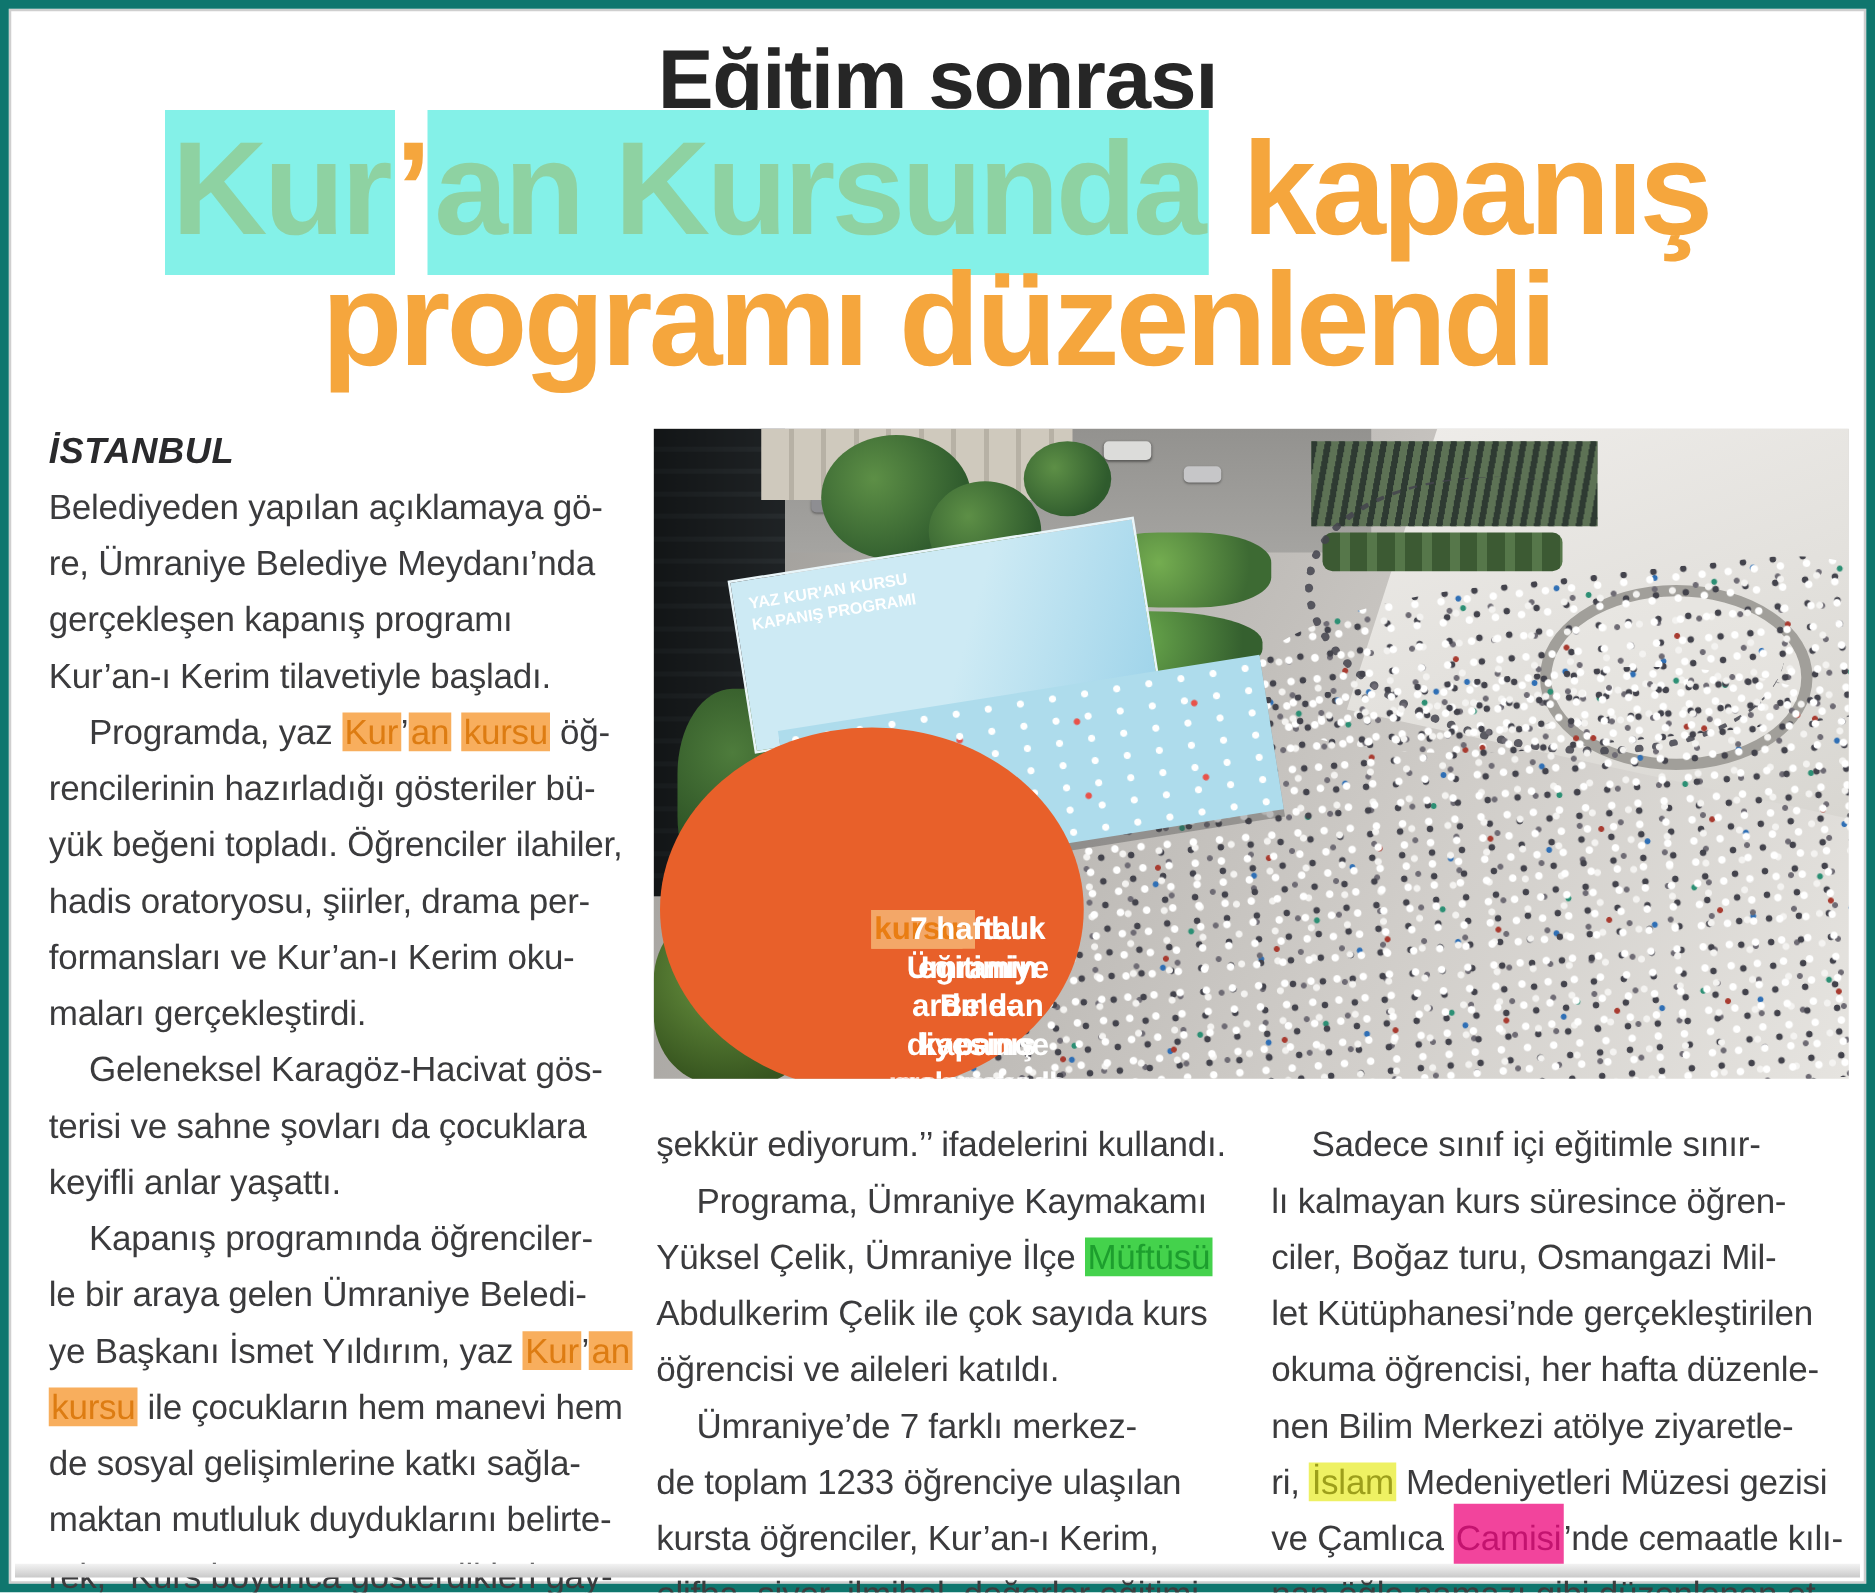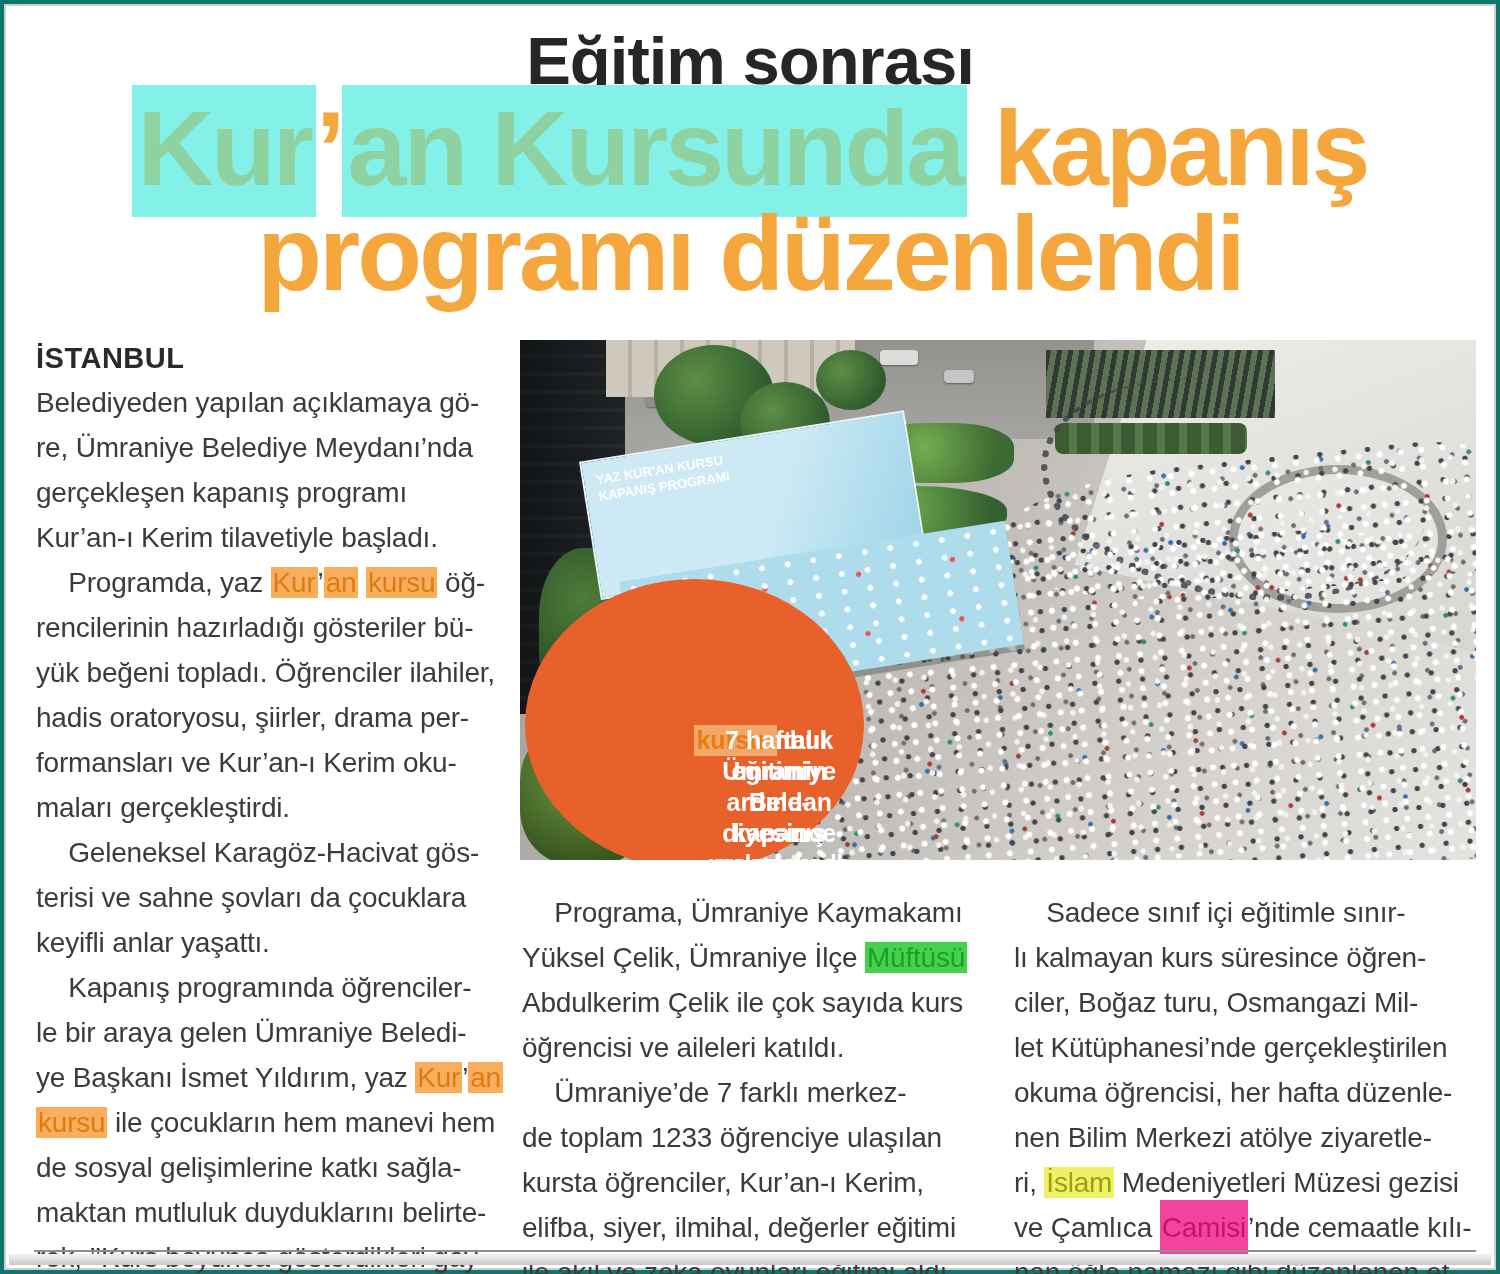--- a/index.html
+++ b/index.html
@@ -1,30 +1,30 @@
 <!DOCTYPE html>
 <html><head>
 <meta charset="utf-8">
 <style>
   html,body{margin:0;padding:0;}
   body{width:1500px;height:1274px;position:relative;background:#ffffff;
        font-family:"Liberation Sans","DejaVu Sans",sans-serif;overflow:hidden;}
-  .page{position:absolute;inset:0;border:4px solid #0f766e;box-sizing:border-box;
+  .page{position:absolute;inset:0;border:7px solid #0f766e;box-sizing:border-box;
         background:#ffffff;box-shadow:inset 0 0 0 2px #cfcfcf;}
 
   
   .masthead{position:absolute;top:22px;left:0;right:0;text-align:center;font-weight:bold;}
   .hl1{font-size:67px;color:#262626;letter-spacing:-1px;line-height:1.05;}
   .hl-big{font-size:106px;letter-spacing:-3px;line-height:0.99;white-space:nowrap;}
   .seg-orange{color:#f5a63d;}
   .seg-gc{color:#8ed2a2;background:#84f1e8;padding:4px 5px 10px 5px;}
 
   
   .dateline{position:absolute;left:32px;top:338px;font-size:29px;font-weight:bold;
-            color:#2a2a2c;letter-spacing:0.5px;}
+            color:#2a2a2c;letter-spacing:0.5px;font-style:italic;}
   .col{position:absolute;font-size:28px;line-height:45px;color:#3b3b3d;
        white-space:pre-line;letter-spacing:-0.2px;}
   .col p{margin:0;}
   .col p.ind{text-indent:1.15em;}
   .col-left{left:32px;top:376px;width:478px;}
   .col-mid{left:518px;top:886px;width:478px;}
   .col-right{left:1010px;top:886px;width:466px;}
 
   .seg-ho{background:#f8ae5d;color:#dd7c12;padding:0 2px;}
   .seg-hg{background:#44d24c;color:#1d9e2e;padding:0 2px;text-align:center;}
@@ -181,21 +181,21 @@
 Ümraniye Bele-
 diyesince geleneksel
 hale getirilen yaz </span><span class="seg-hc">Kur'an</span><span>
 </span><span class="seg-hc">kursu</span><span> 7 haftalık eğitimin
 ardından kapanış
 programıyla sona
 erdi.</span></div>
     </div>
   </div>
 
-  <div class="col col-mid"><p class="ind"><span>Programa, Ümraniye Kaymakamı
+  <div class="col col-mid"><p><span>şekkür ediyorum.’’ ifadelerini kullandı.</span></p><p class="ind"><span>Programa, Ümraniye Kaymakamı
 Yüksel Çelik, Ümraniye İlçe </span><span class="seg-hg">Müftüsü</span><span>
 Abdulkerim Çelik ile çok sayıda kurs
 öğrencisi ve aileleri katıldı.</span></p><p class="ind"><span>Ümraniye’de 7 farklı merkez-
 de toplam 1233 öğrenciye ulaşılan
 kursta öğrenciler, Kur’an-ı Kerim,
 elifba, siyer, ilmihal, değerler eğitimi
 ile akıl ve zeka oyunları eğitimi aldı.</span></p></div>
   <div class="col col-right"><p class="ind"><span>Sadece sınıf içi eğitimle sınır-
 lı kalmayan kurs süresince öğren-
 ciler, Boğaz turu, Osmangazi Mil-

